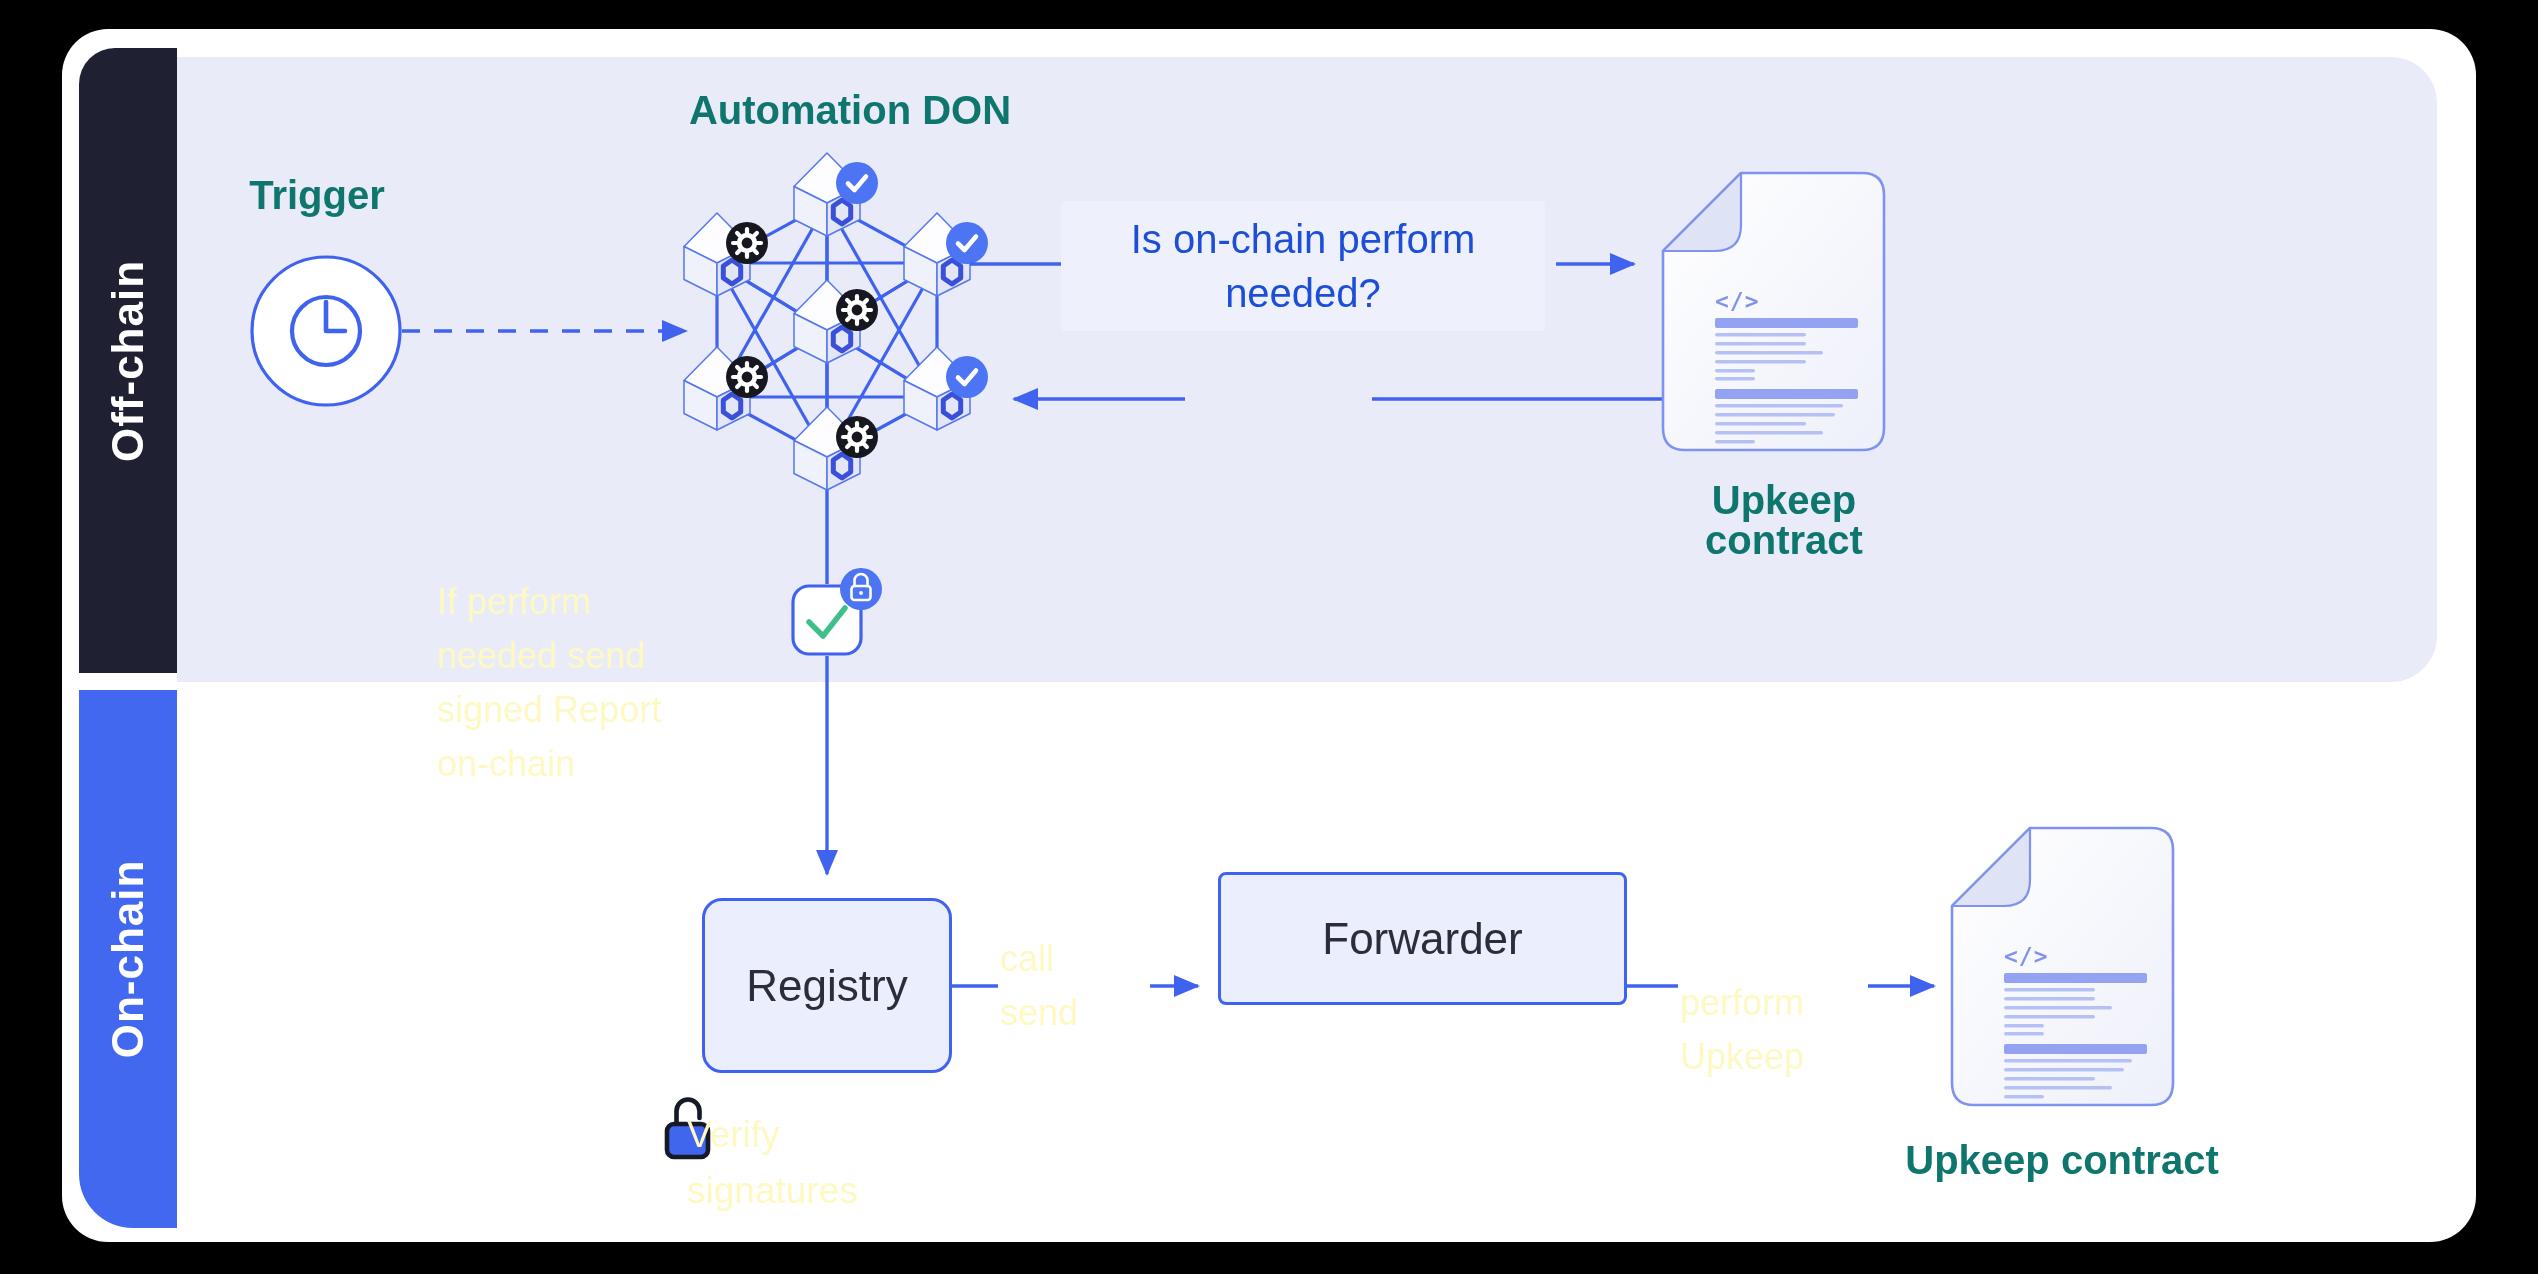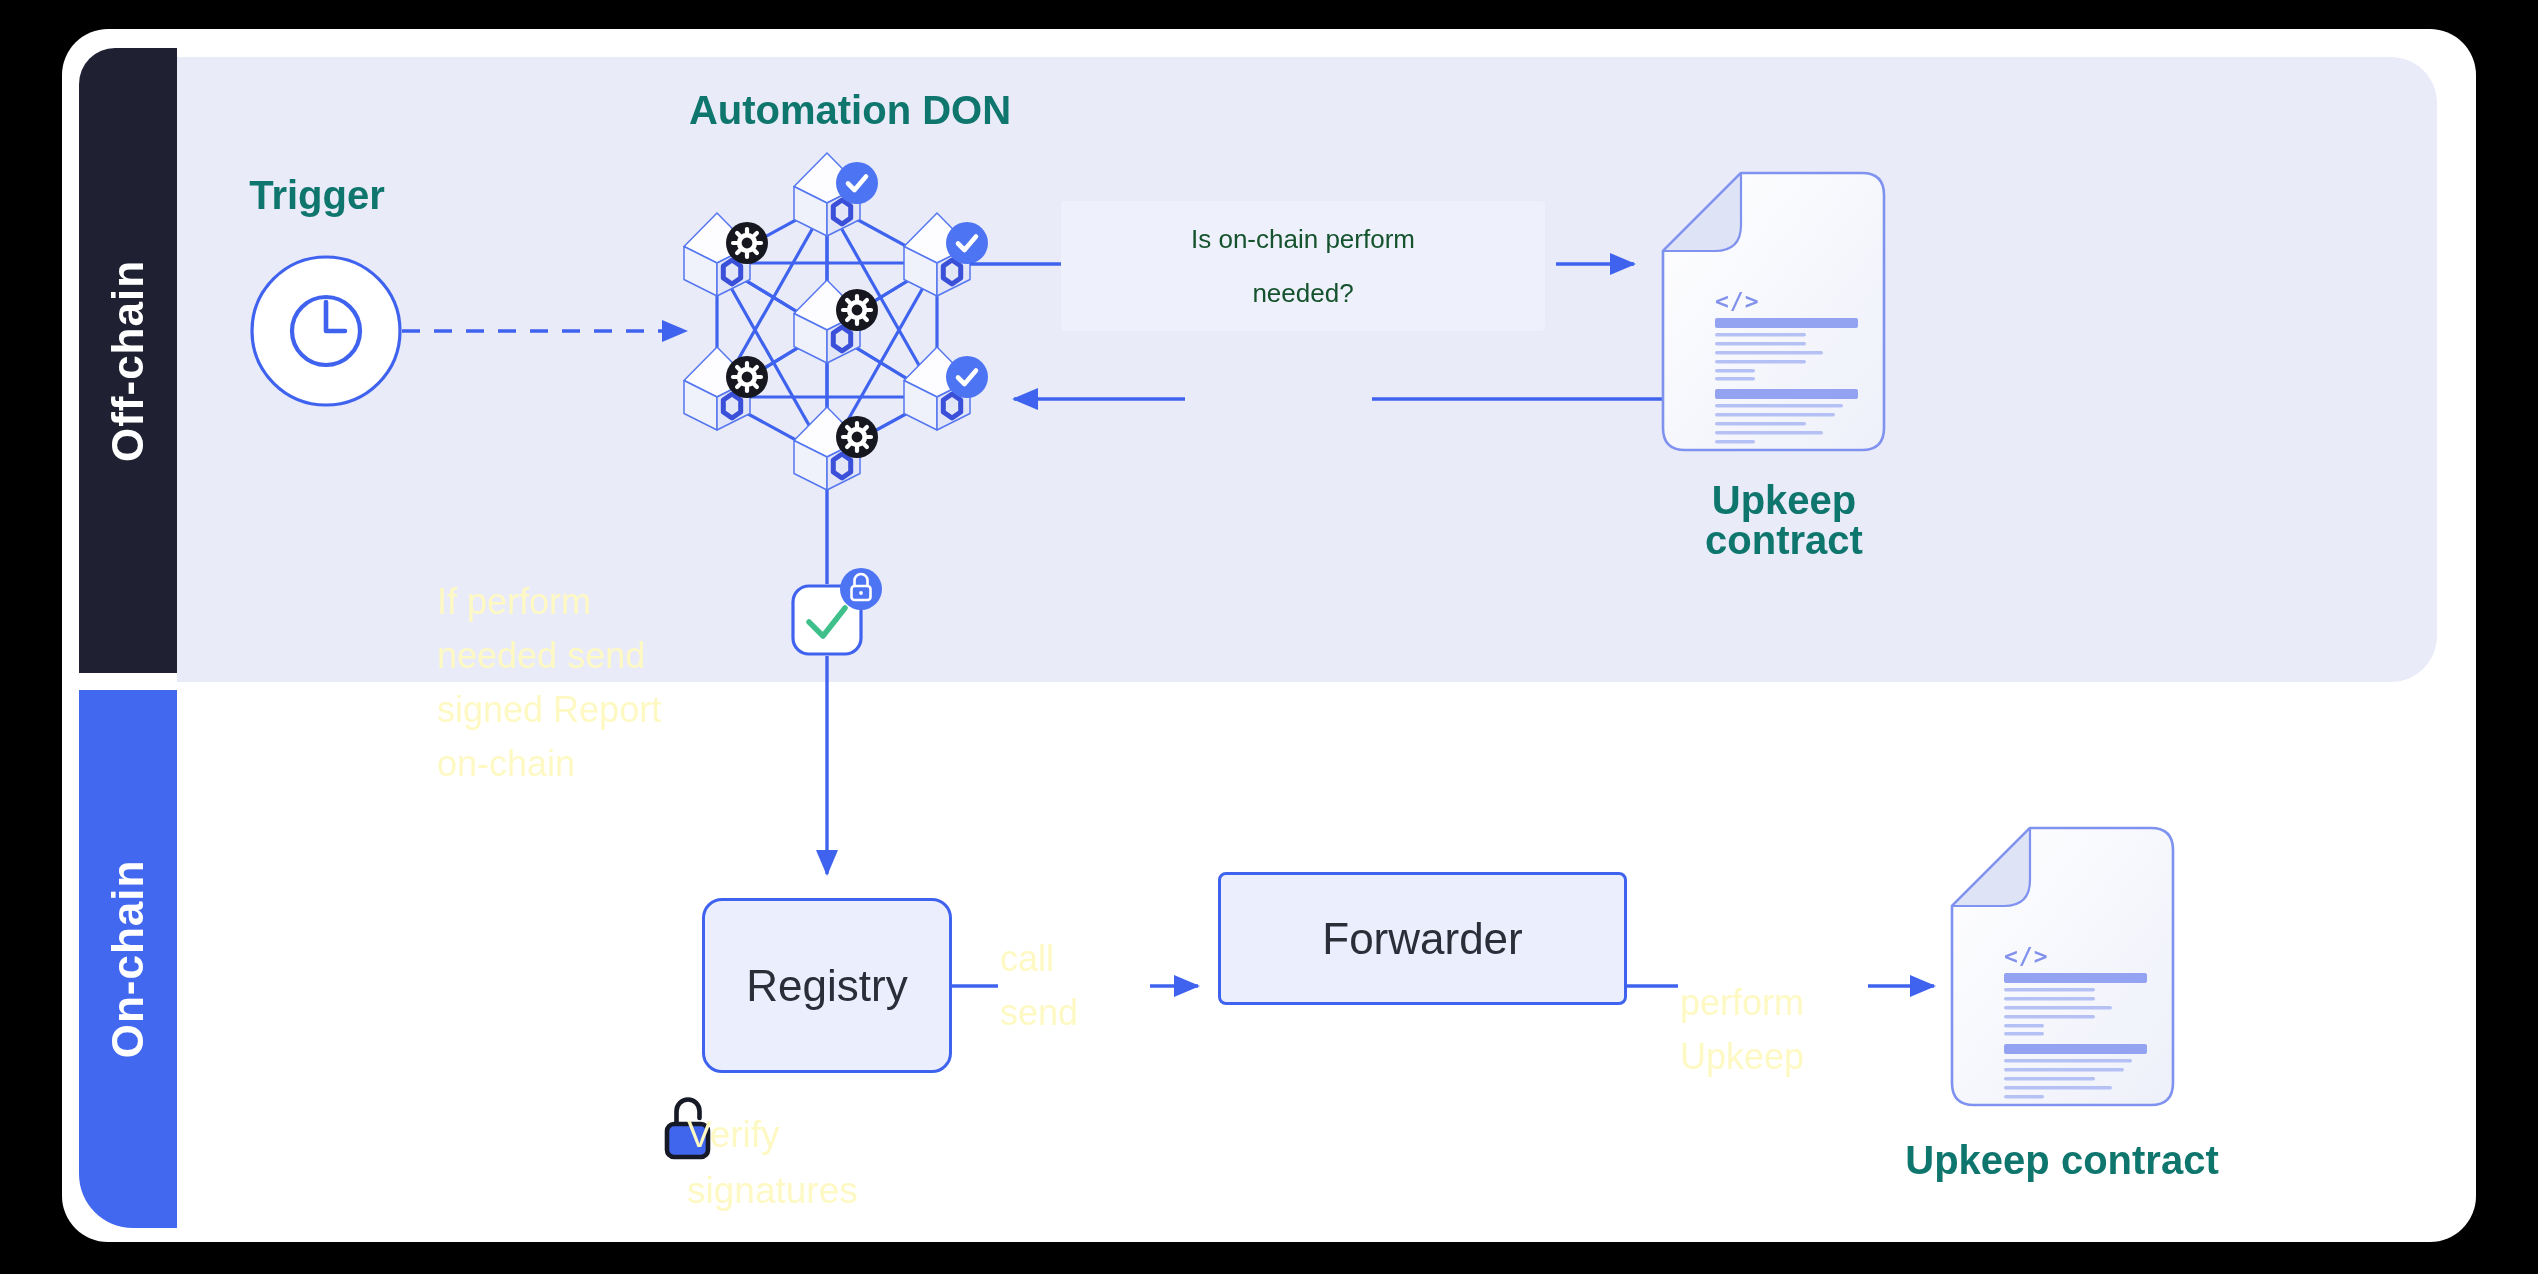--- a/index.html
+++ b/index.html
@@ -12,22 +12,22 @@
         background:#e9ebf9;border-radius:0 46px 46px 0;}
   .tab{position:absolute;left:79px;width:98px;display:flex;align-items:center;justify-content:center;}
   .tab-off{top:48px;height:625px;background:#1f2132;border-radius:36px 0 0 0;}
   .tab-on{top:690px;height:538px;background:#4268f0;border-radius:0 0 0 54px;}
   .lane-label{transform:rotate(-90deg);color:#ffffff;font-weight:bold;font-size:44px;
         letter-spacing:1px;white-space:nowrap;}
   .layer{position:absolute;left:0;top:0;}
   .title{position:absolute;color:#0f766e;font-weight:bold;font-size:40px;
         text-align:center;line-height:40px;}
   .gray{position:absolute;color:#fef9c3;font-size:36px;line-height:54px;text-align:left;}
-  .panel{position:absolute;background:#eef0fb;border-radius:4px;color:#14532d;
-        font-size:26px;line-height:54px;display:flex;flex-direction:column;
+  .panel{position:absolute;background:#eef0fb;border-radius:4px;color:#1d4ed8;
+        font-size:40px;line-height:54px;display:flex;flex-direction:column;
         align-items:center;justify-content:center;text-align:center;}
   .box{position:absolute;box-sizing:border-box;background:#ebeefc;border:3px solid #3f63ee;
         display:flex;align-items:center;justify-content:center;font-size:44px;color:#2b2d39;}
   .box-registry{left:702px;top:898px;width:250px;height:175px;border-radius:20px;}
   .box-forwarder{left:1218px;top:872px;width:409px;height:133px;border-radius:8px;}
   .verify{line-height:56px;font-size:37px;}
 </style>
 </head>
 <body>
 

